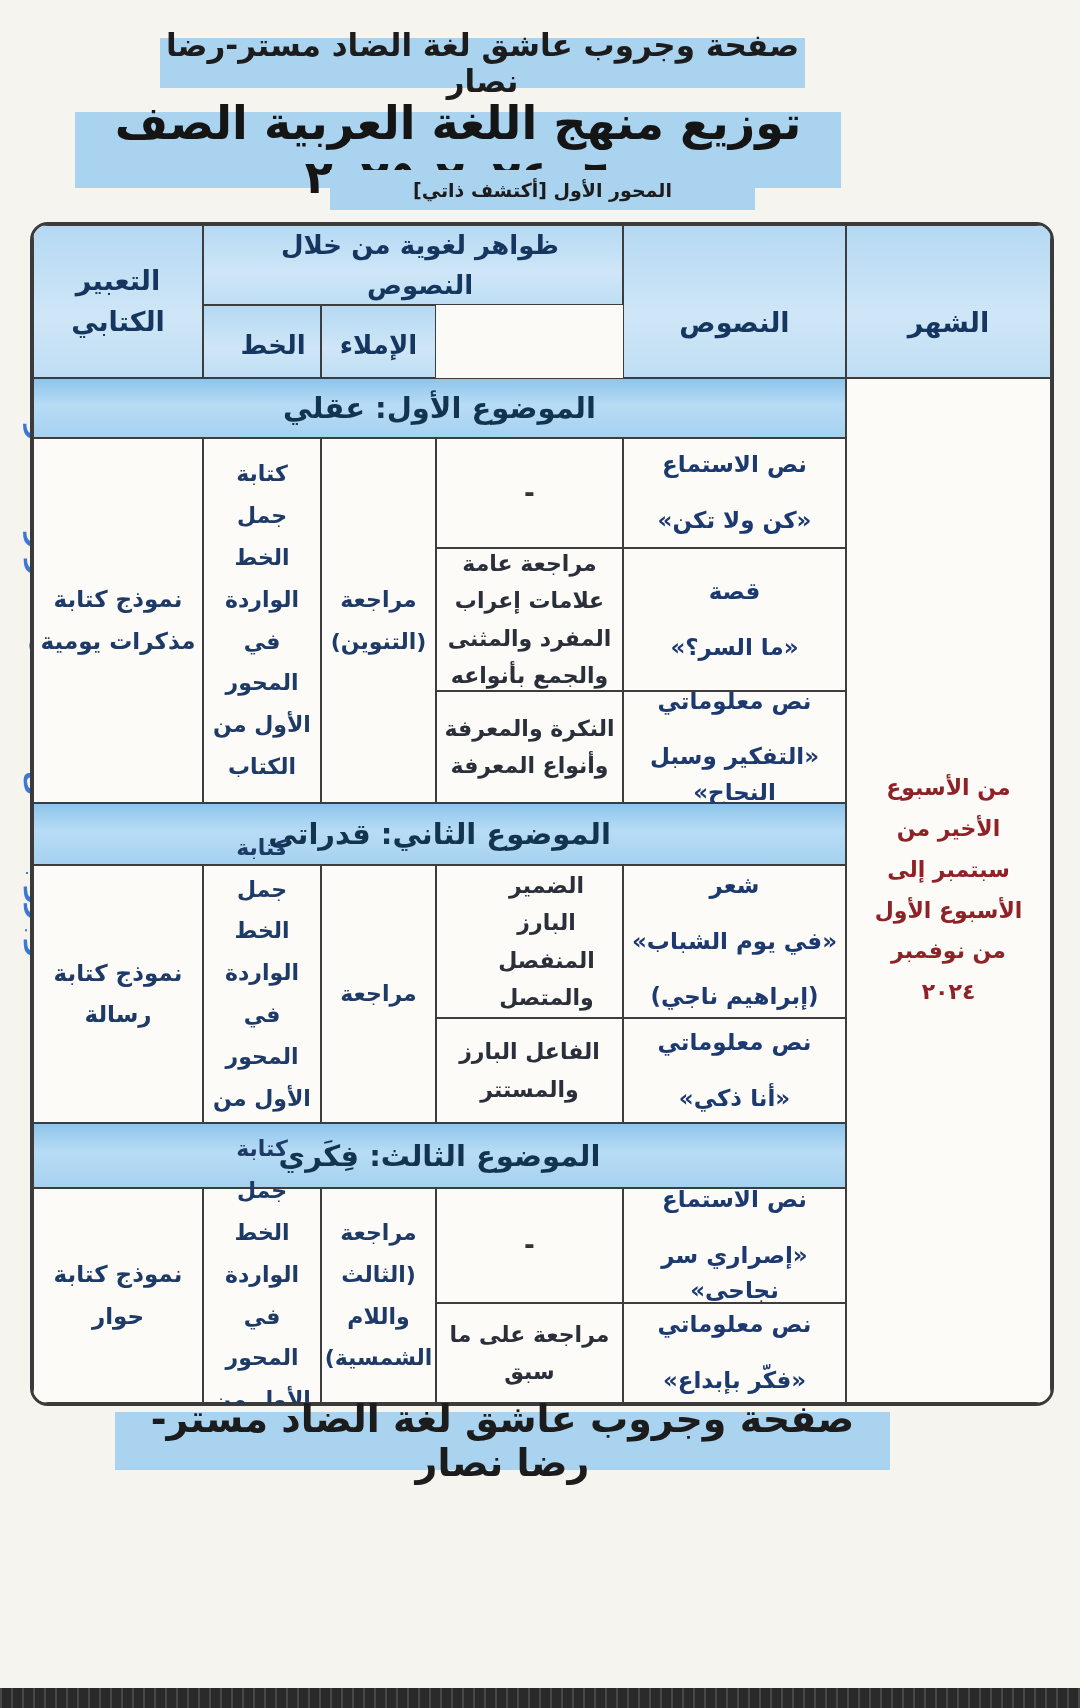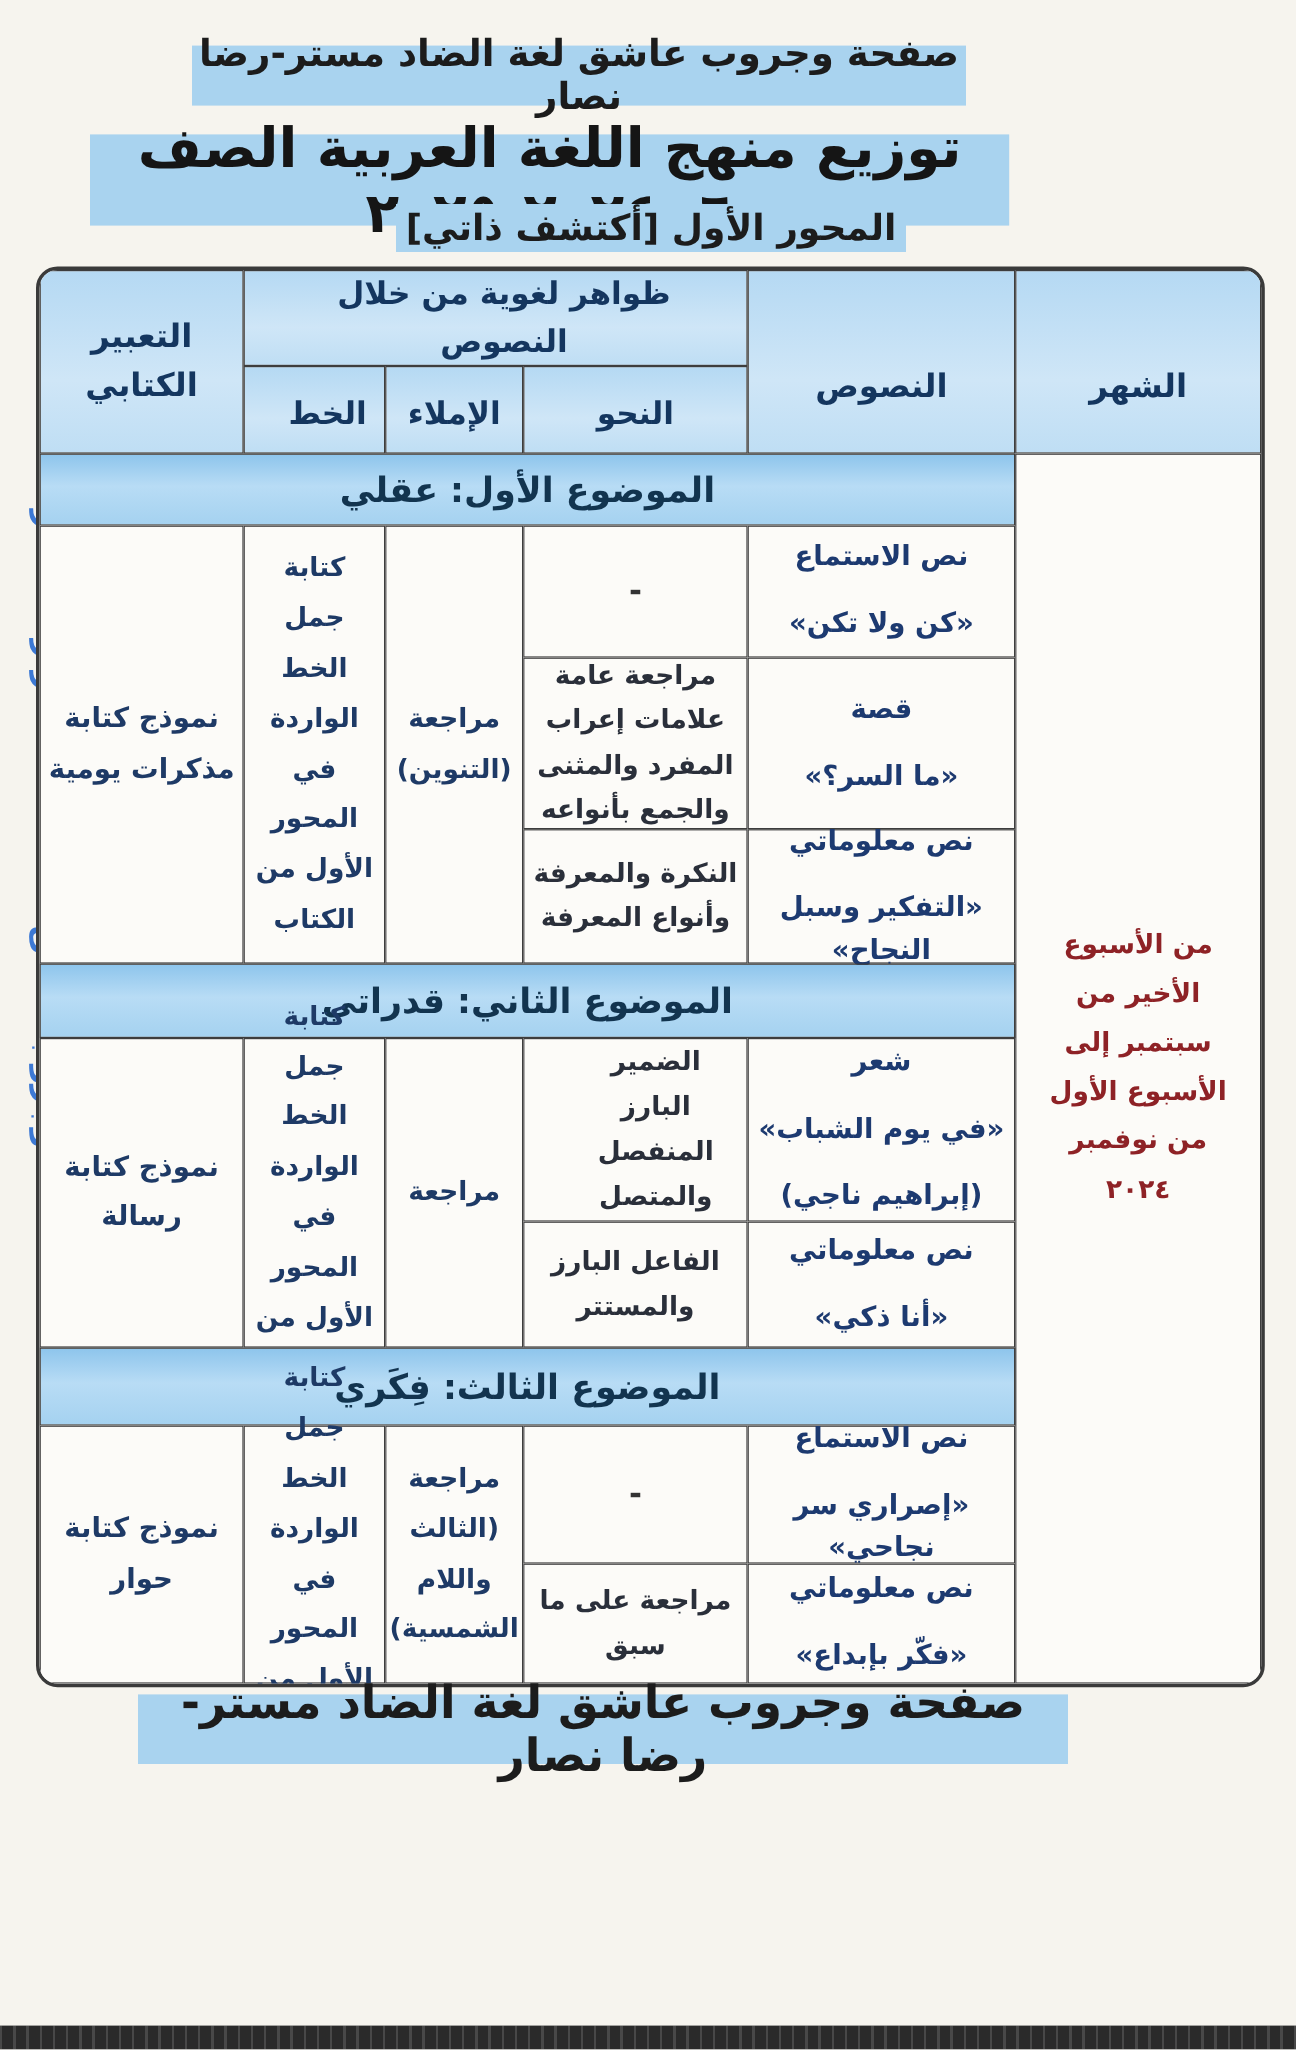--- a/index.html
+++ b/index.html
@@ -8,21 +8,21 @@
     background:#f6f4ee;
     font-family:"DejaVu Sans", sans-serif;
   }
   .page{position:absolute;inset:0;}
 
   
   .hl{position:absolute;display:flex;align-items:center;justify-content:center;
       background:#a9d3ef;color:#1c1c1c;text-align:center;}
   .banner-top{left:160px;top:38px;width:645px;height:50px;font-size:31px;font-weight:bold;}
   .title-band{left:75px;top:92px;width:766px;height:76px;font-size:46px;font-weight:bold;color:#151515;margin-top:20px;}
-  .subtitle-band{left:330px;top:170px;width:425px;height:40px;font-size:30px;font-weight:bold;}
+  .subtitle-band{left:330px;top:170px;width:425px;height:40px;font-size:19px;font-weight:bold;}
   .banner-bottom{left:115px;top:1412px;width:775px;height:58px;font-size:38px;font-weight:bold;}
 
   
   .watermark{
     position:absolute;left:55px;top:548px;width:500px;height:32px;
     transform:rotate(90deg);transform-origin:top left;
     color:#2e6fd2;font-size:27px;font-weight:bold;white-space:nowrap;
     opacity:.92;letter-spacing:1px;
   }
 
@@ -133,23 +133,20 @@
 
     <div class="cell hdr hdr-month gh-month">
       <span>الشهر</span>
     </div>
     <div class="cell hdr hdr-texts gh-texts">
       <span>النصوص</span>
     </div>
     <div class="cell hdr hdr-phen gh-phen">
       <span>ظواهر لغوية من خلال النصوص</span>
     </div>
-    <div class="cell hdr hdr-sub gh-nahw">
-      <span>النحو</span>
-    </div>
     <div class="cell hdr hdr-sub gh-imla">
       <span>الإملاء</span>
     </div>
     <div class="cell hdr hdr-sub gh-khat">
       <span>الخط</span>
     </div>
     <div class="cell hdr hdr-tabir gh-tabir">
       <span>التعبير الكتابي</span>
     </div>
 

